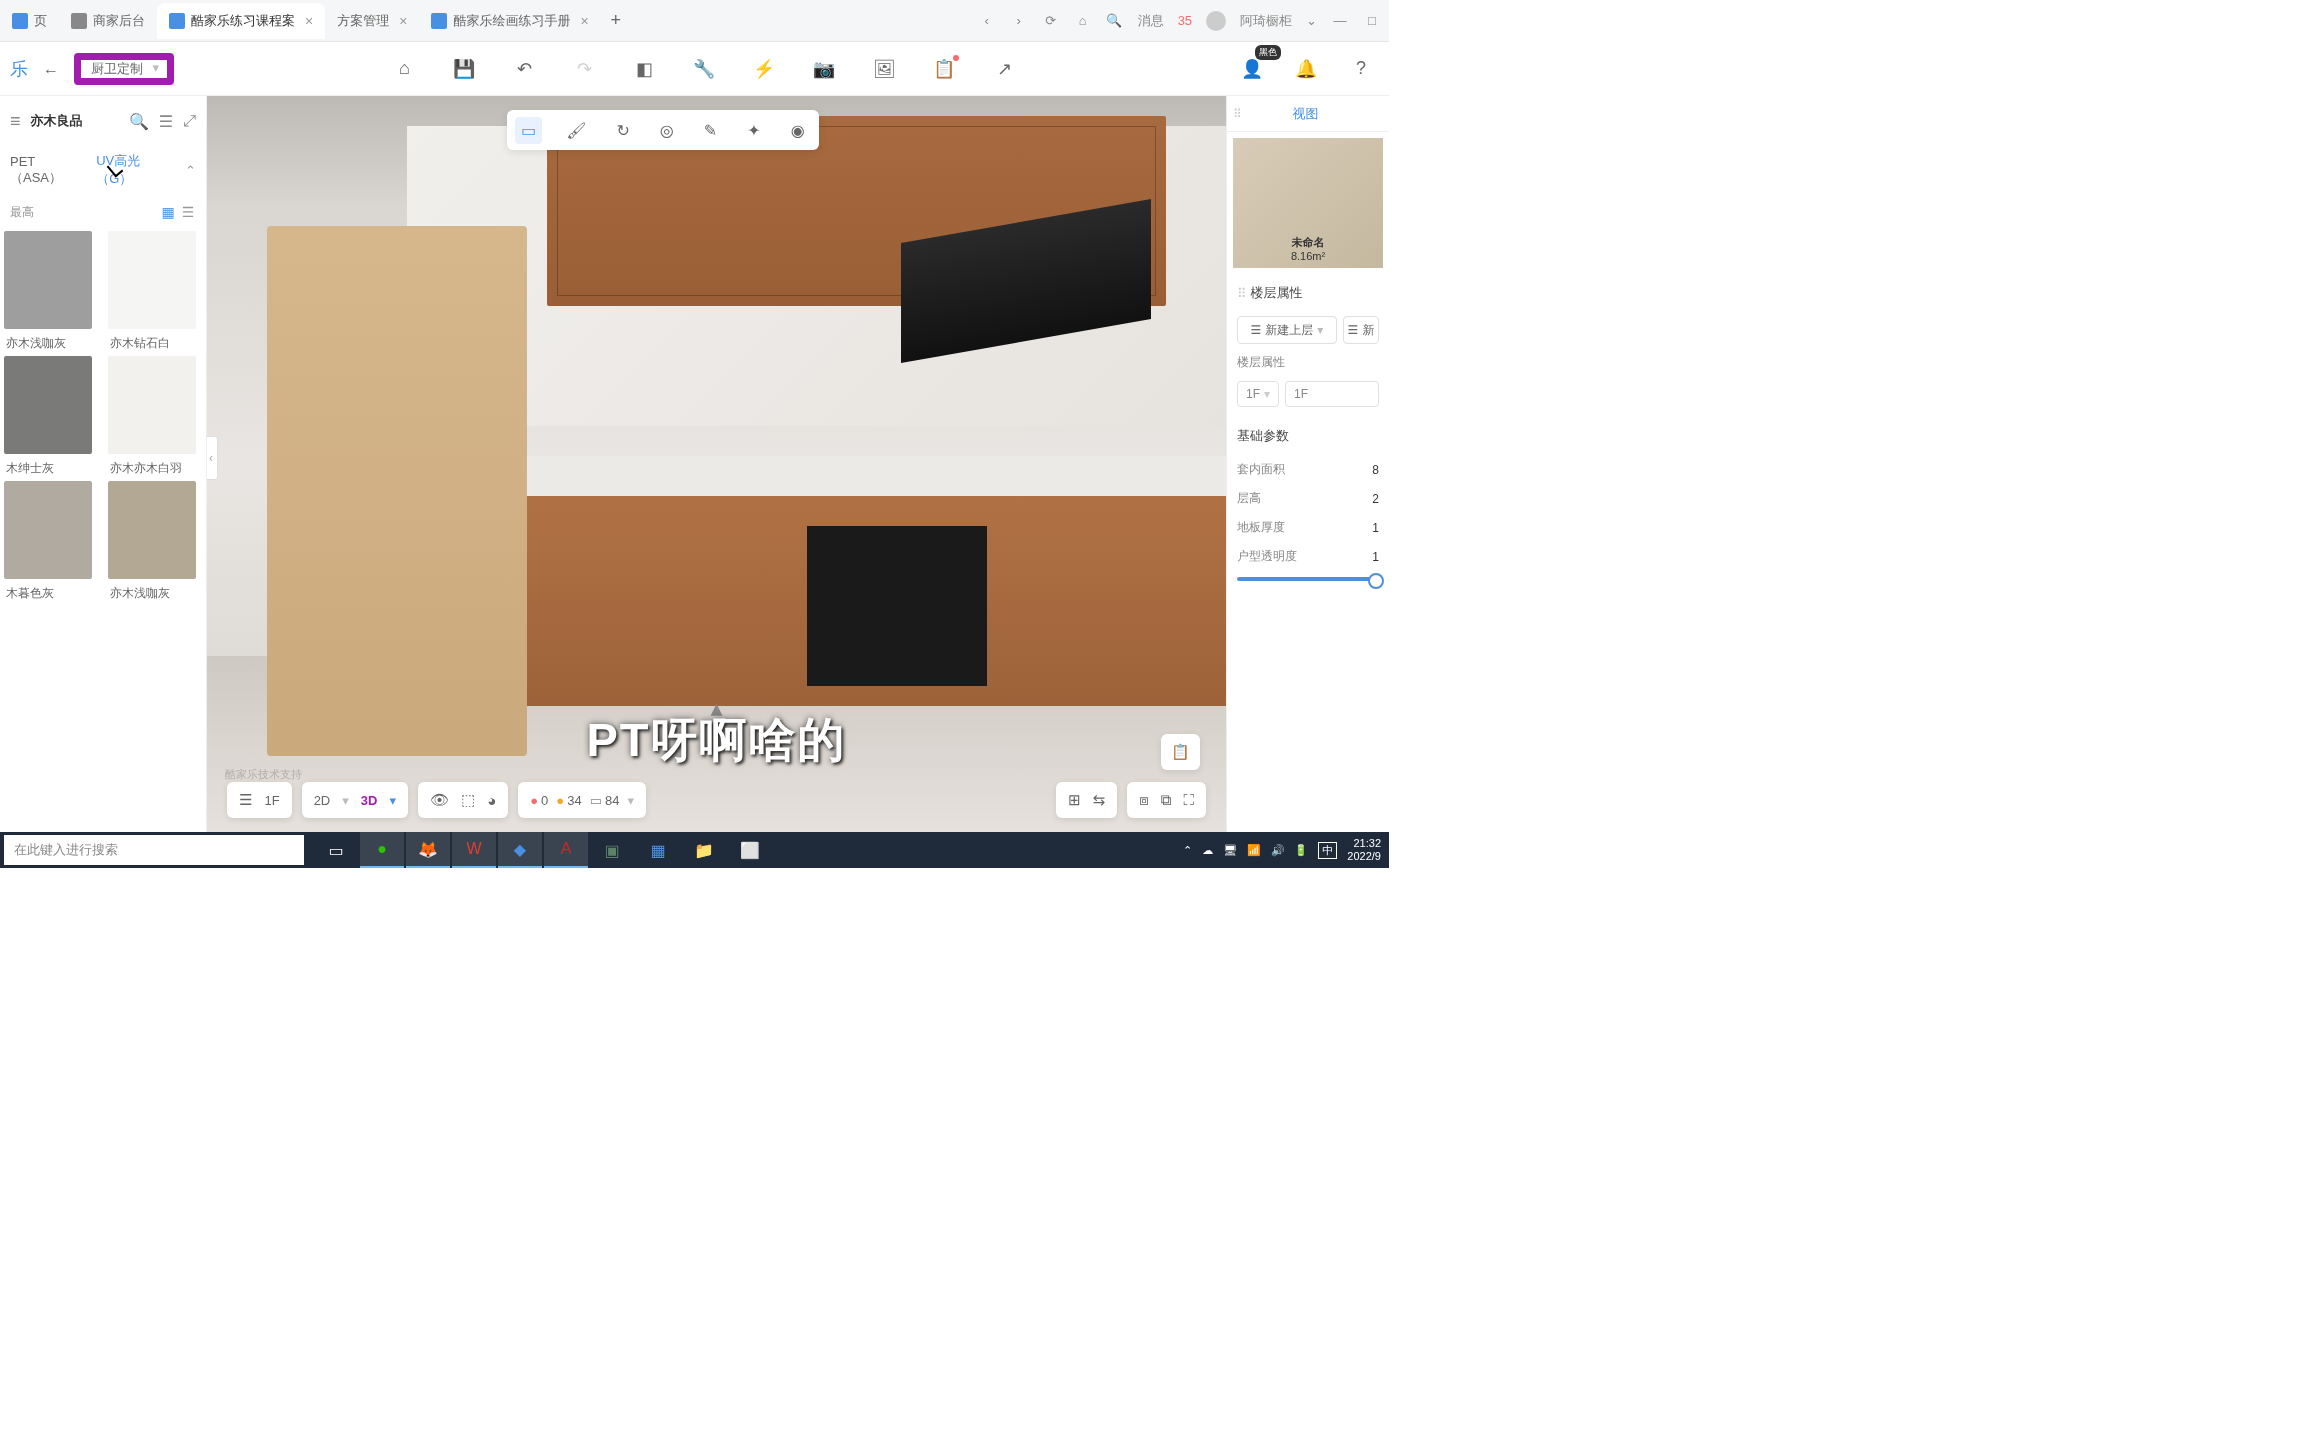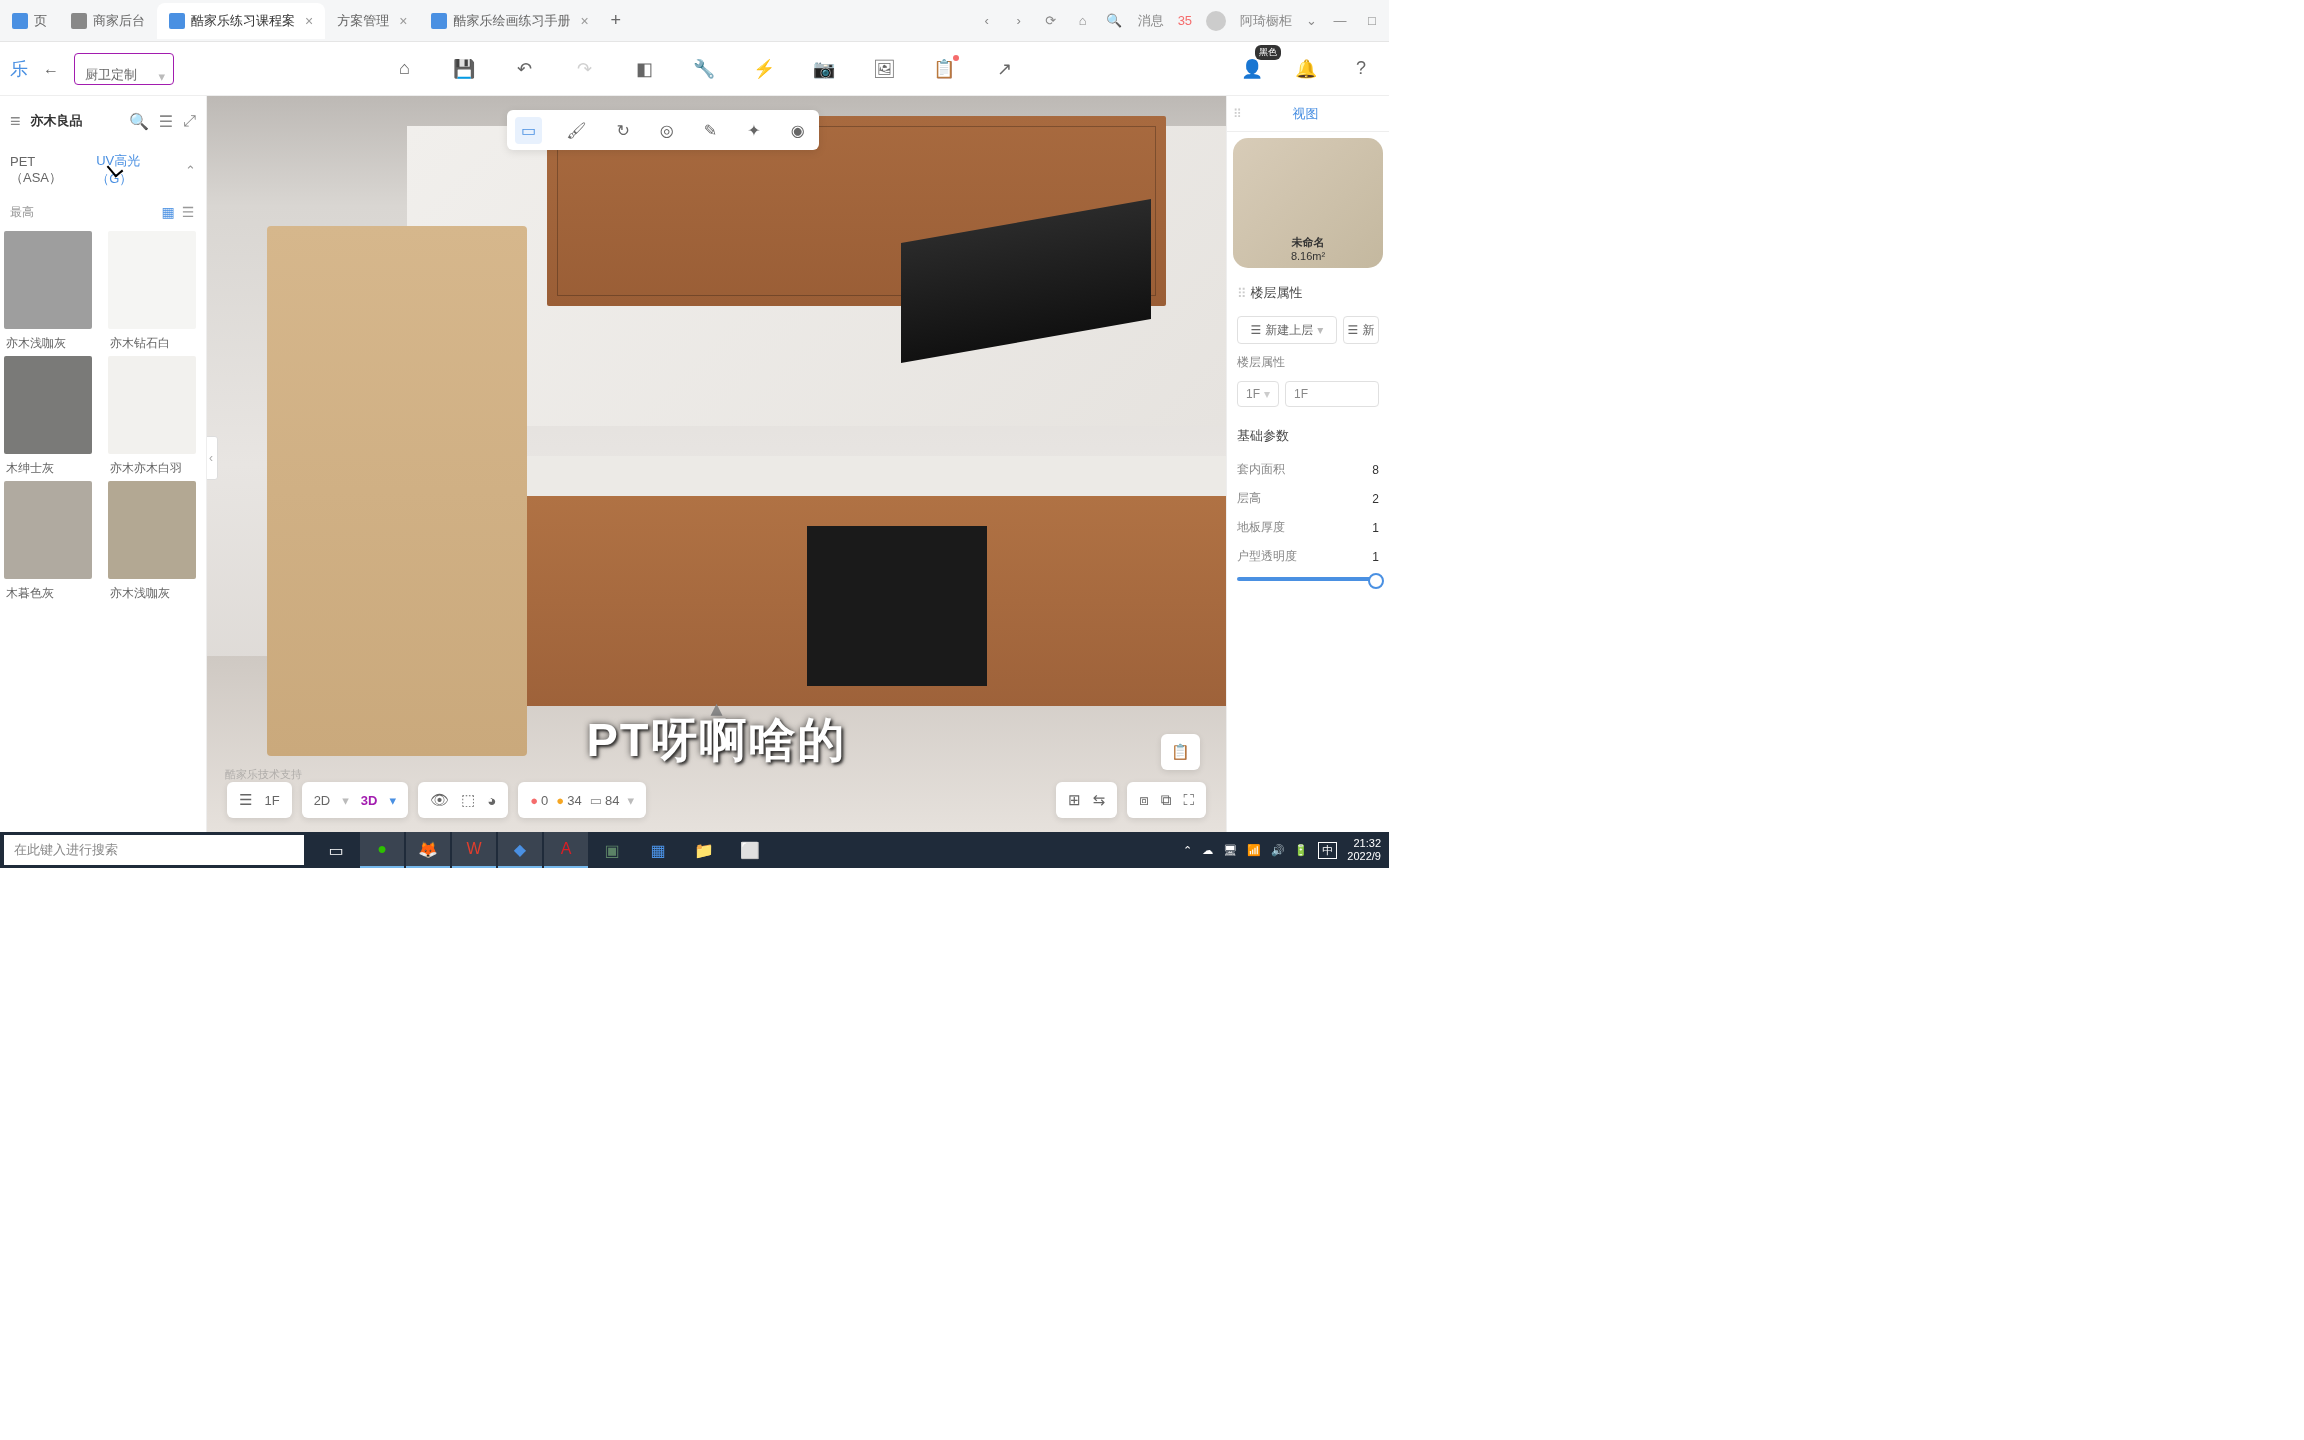--- a/index.html
+++ b/index.html
@@ -14,21 +14,21 @@
 .btab .close { color: #999; font-size: 14px; margin-left: 4px; }
 .btab-add { padding: 0 10px; color: #666; font-size: 18px; cursor: pointer; }
 .browser-right { margin-left: auto; display: flex; align-items: center; gap: 14px; padding-right: 8px; color: #888; font-size: 13px; }
 .browser-right .badge-num { color: #f56c6c; }
 .avatar-small { width: 20px; height: 20px; border-radius: 50%; background: #ccc; display: inline-block; }
 .nav-icon { width: 18px; text-align: center; cursor: pointer; }
 
 
 .toolbar { height: 54px; background: #fff; border-bottom: 1px solid #eee; display: flex; align-items: center; padding: 0 10px; gap: 8px; }
 .back-btn { width: 30px; height: 30px; display: flex; align-items: center; justify-content: center; color: #666; cursor: pointer; }
-.select-box { height: 32px; border: 1px solid #a21caf; border-radius: 4px; padding: 0 24px 0 10px; font-size: 13px; color: #666; display: flex; align-items: flex-end; min-width: 100px; position: relative; }
+.select-box { height: 32px; border: 7px solid #a21caf; border-radius: 4px; padding: 0 24px 0 10px; font-size: 13px; color: #666; display: flex; align-items: flex-start; min-width: 100px; position: relative; }
 .select-box::after { content: "▾"; position: absolute; right: 8px; color: #bbb; }
 .toolbar-center { margin-left: auto; margin-right: auto; display: flex; gap: 24px; }
 .tool-icon { width: 36px; height: 36px; display: flex; align-items: center; justify-content: center; color: #666; font-size: 18px; cursor: pointer; position: relative; }
 .tool-icon.has-dot::after { content:""; position:absolute; top:4px; right:4px; width:6px; height:6px; background:#f56c6c; border-radius:50%; }
 .toolbar-right { display: flex; gap: 18px; align-items: center; }
 .user-badge { position: relative; }
 .user-badge .tag { position: absolute; top: -6px; right: -10px; background: #333; color: #fff; font-size: 9px; padding: 1px 4px; border-radius: 6px; }
 
 
 .main { display: flex; height: calc(100% - 96px - 36px); }
@@ -87,21 +87,21 @@
 .bottom-right { margin-left: auto; display: flex; gap: 10px; }
 
 .subtitle { position:absolute; bottom:60px; left:50%; transform:translateX(-50%); font-size:47px; font-weight:700; color:#fff; text-shadow: 0 0 6px rgba(0,0,0,.6), 2px 2px 3px rgba(0,0,0,.7); letter-spacing:2px; }
 .arrow-up { position:absolute; bottom:110px; left:50%; transform:translateX(-50%); color:#888; font-size:24px; }
 .watermark { position:absolute; bottom:50px; left:18px; font-size:11px; color:rgba(120,120,120,.45); }
 
 
 .right-panel { width: 163px; background: #fff; border-left: 1px solid #eee; display: flex; flex-direction: column; font-size: 12px; color: #666; }
 .rp-tabs { height: 36px; border-bottom: 1px solid #eee; display: flex; align-items: center; justify-content: center; }
 .rp-tab { color: #4a90e2; padding: 0 20px; font-size: 13px; }
-.rp-thumb { height: 130px; background: linear-gradient(135deg,#d8ccb8,#c4b89f); position: relative; margin: 6px; border-radius: 15px; }
+.rp-thumb { height: 130px; background: linear-gradient(135deg,#d8ccb8,#c4b89f); position: relative; margin: 6px; border-radius: 0; }
 .rp-thumb .room-label { position: absolute; bottom: 6px; width: 100%; text-align: center; font-size: 11px; color: #333; }
 .rp-thumb .room-label b { display:block; font-size:11px; }
 .rp-section-title { padding: 10px; font-size: 13px; color: #444; display:flex; align-items:center; gap:4px; }
 .rp-row { display: flex; align-items: center; padding: 4px 10px; gap: 6px; }
 .rp-btn { flex:1; height: 28px; border: 1px solid #e0e0e0; border-radius: 4px; display: flex; align-items: center; justify-content: center; gap: 4px; font-size: 12px; color: #666; cursor:pointer; }
 .rp-field { display: flex; align-items: center; padding: 6px 10px; font-size: 12px; }
 .rp-field label { flex: 1; color: #888; }
 .rp-field .val { width: 40px; text-align: right; color: #333; }
 .rp-floor-sel { display:flex; padding: 4px 10px; gap:6px; align-items:center; }
 .rp-floor-sel .box { height:26px; border:1px solid #e0e0e0; border-radius:4px; padding:0 8px; display:flex; align-items:center; font-size:12px; color:#888; }

